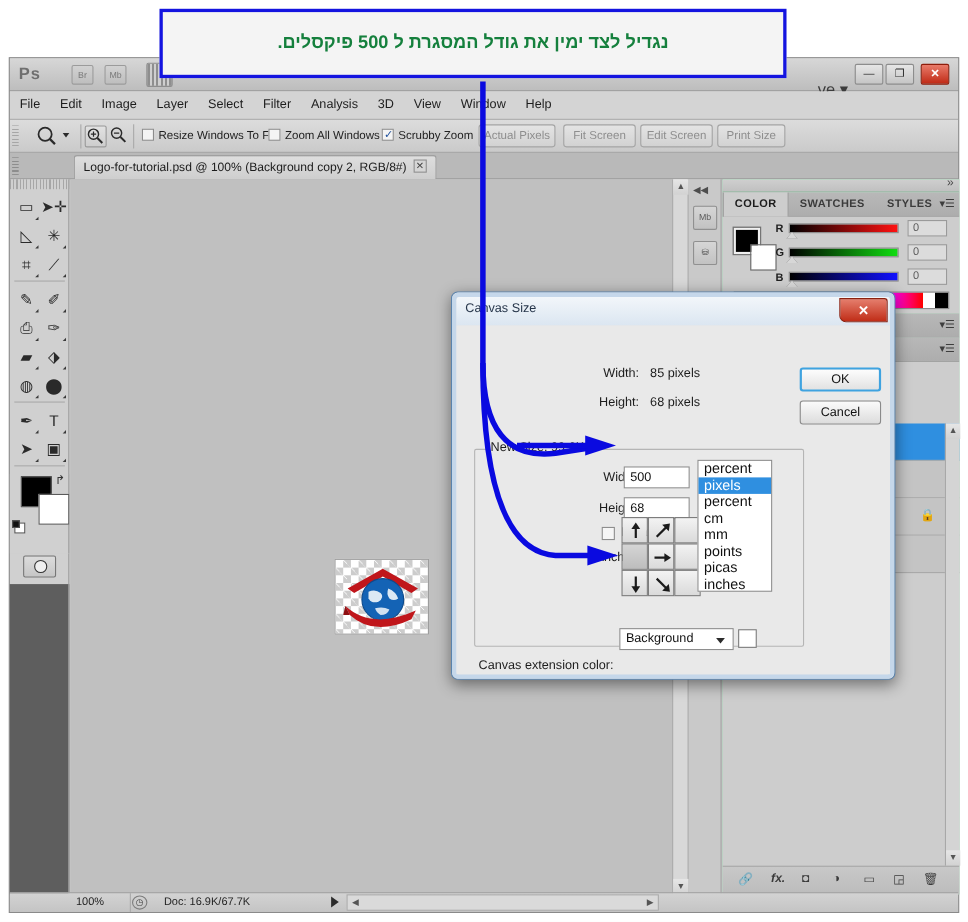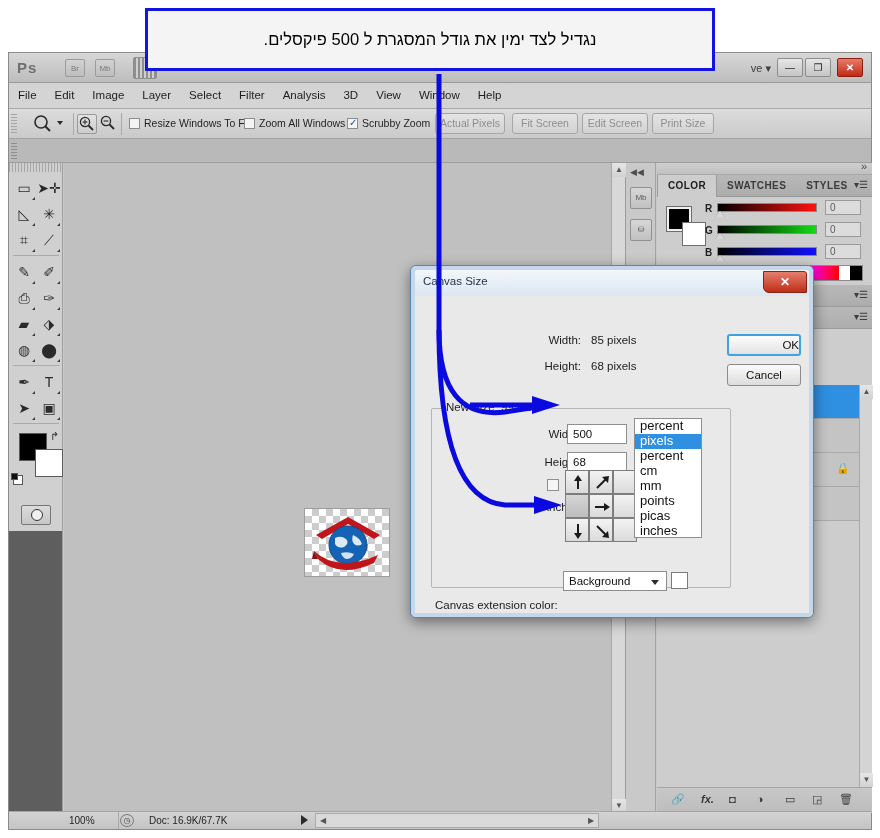--- a/index.html
+++ b/index.html
@@ -45,22 +45,22 @@
   }
   #dock-br { left: 56px; }
   #dock-mb { left: 86px; }
   #dock-grid {
     position: absolute; left: 124px; top: 4px;
     width: 24px; height: 22px;
     background: repeating-linear-gradient(to right,#8e8e8e 0 2px,#cfcfcf 2px 4px);
     border: 1px solid #8e8e8e; border-radius: 2px;
   }
   #workspace-switcher {
-    position: absolute; right: 100px; top: 6px;
-    font-size: 11px; color: #3c3c3c; line-height: 18px;
+    position: absolute; right: 100px; top: 20px;
+    font-size: 15px; color: #3c3c3c; line-height: 18px;
   }
   .wincontrol {
     position: absolute; top: 5px;
     width: 26px; height: 19px;
     border: 1px solid #8d8d8d; border-radius: 2px;
     background: linear-gradient(#e6e6e6,#c5c5c5);
   }
   #win-min { right: 68px; }
   #win-max { right: 40px; }
   #win-close {
@@ -493,21 +493,20 @@
     position: absolute; width: 74px; height: 22px;
     border: 1px solid #8a8a8a; border-radius: 3px;
     background: linear-gradient(#fbfbfb,#dcdcdc);
     font-size: 11.5px; color: #111;
     text-align: center; line-height: 20px;
   }
   #btn-ok {
     border: 2px solid #3fa3e0;
     background: linear-gradient(#fdfdfd,#e2e2e2);
     line-height: 18px;
-    text-align: right;
   }
 
   #canvas-ext-combo {
     position: absolute; left: 563px; top: 571px;
     width: 104px; height: 20px;
     border: 1px solid #8e8e8e; background: #ffffff;
     font-size: 11.5px; color: #111; line-height: 18px; padding-left: 5px;
   }
   #canvas-ext-combo::after {
     content: ""; position: absolute; right: 7px; top: 8px;
@@ -524,21 +523,21 @@
   #callout {
     position: absolute; left: 145px; top: 8px;
     width: 570px; height: 63px;
     background: #f4f4f4;
     border: 3px solid #1414e0;
   }
   #callout-text {
     position: absolute; left: 0; top: 0; width: 100%; height: 100%;
     display: flex; align-items: center; justify-content: center;
     direction: rtl;
-    font-size: 16.5px; font-weight: normal; color: #000000;
+    font-size: 16.5px; font-weight: bold; color: #15803d;
     padding: 0 14px; text-align: center;
   }
 
   #arrow-layer {
     position: absolute; left: 0; top: 0; width: 880px; height: 838px;
     pointer-events: none; z-index: 30;
   }
 </style>
 </head>
 <body>
@@ -604,20 +603,23 @@
         <span class="cbox on"></span><span>Scrubby Zoom</span>
       </div>
       <div class="opt-btn" style="left:426px;width:70px;">Actual Pixels</div>
       <div class="opt-btn" style="left:503px;width:66px;">Fit Screen</div>
       <div class="opt-btn" style="left:573px;width:66px;">Edit Screen</div>
       <div class="opt-btn" style="left:643px;width:62px;">Print Size</div>
     </div>
 
     <div id="tabbar">
       <div id="tab-grip"></div>
+      <div id="doc-tab">
+        <span>Logo-for-tutorial.psd @ 100% (Background copy 2, RGB/8#)</span><span id="doc-tab-close">✕</span>
+      </div>
     </div>
 
     <div id="toolbar">
       <div id="tool-grip"></div>
 
       <div class="tool-cell" style="left:2px;top:12px;">
           <div class="tool-glyph">▭</div>
           <div class="tool-corner"></div>
         </div>
       <div class="tool-cell" style="left:27px;top:12px;">

